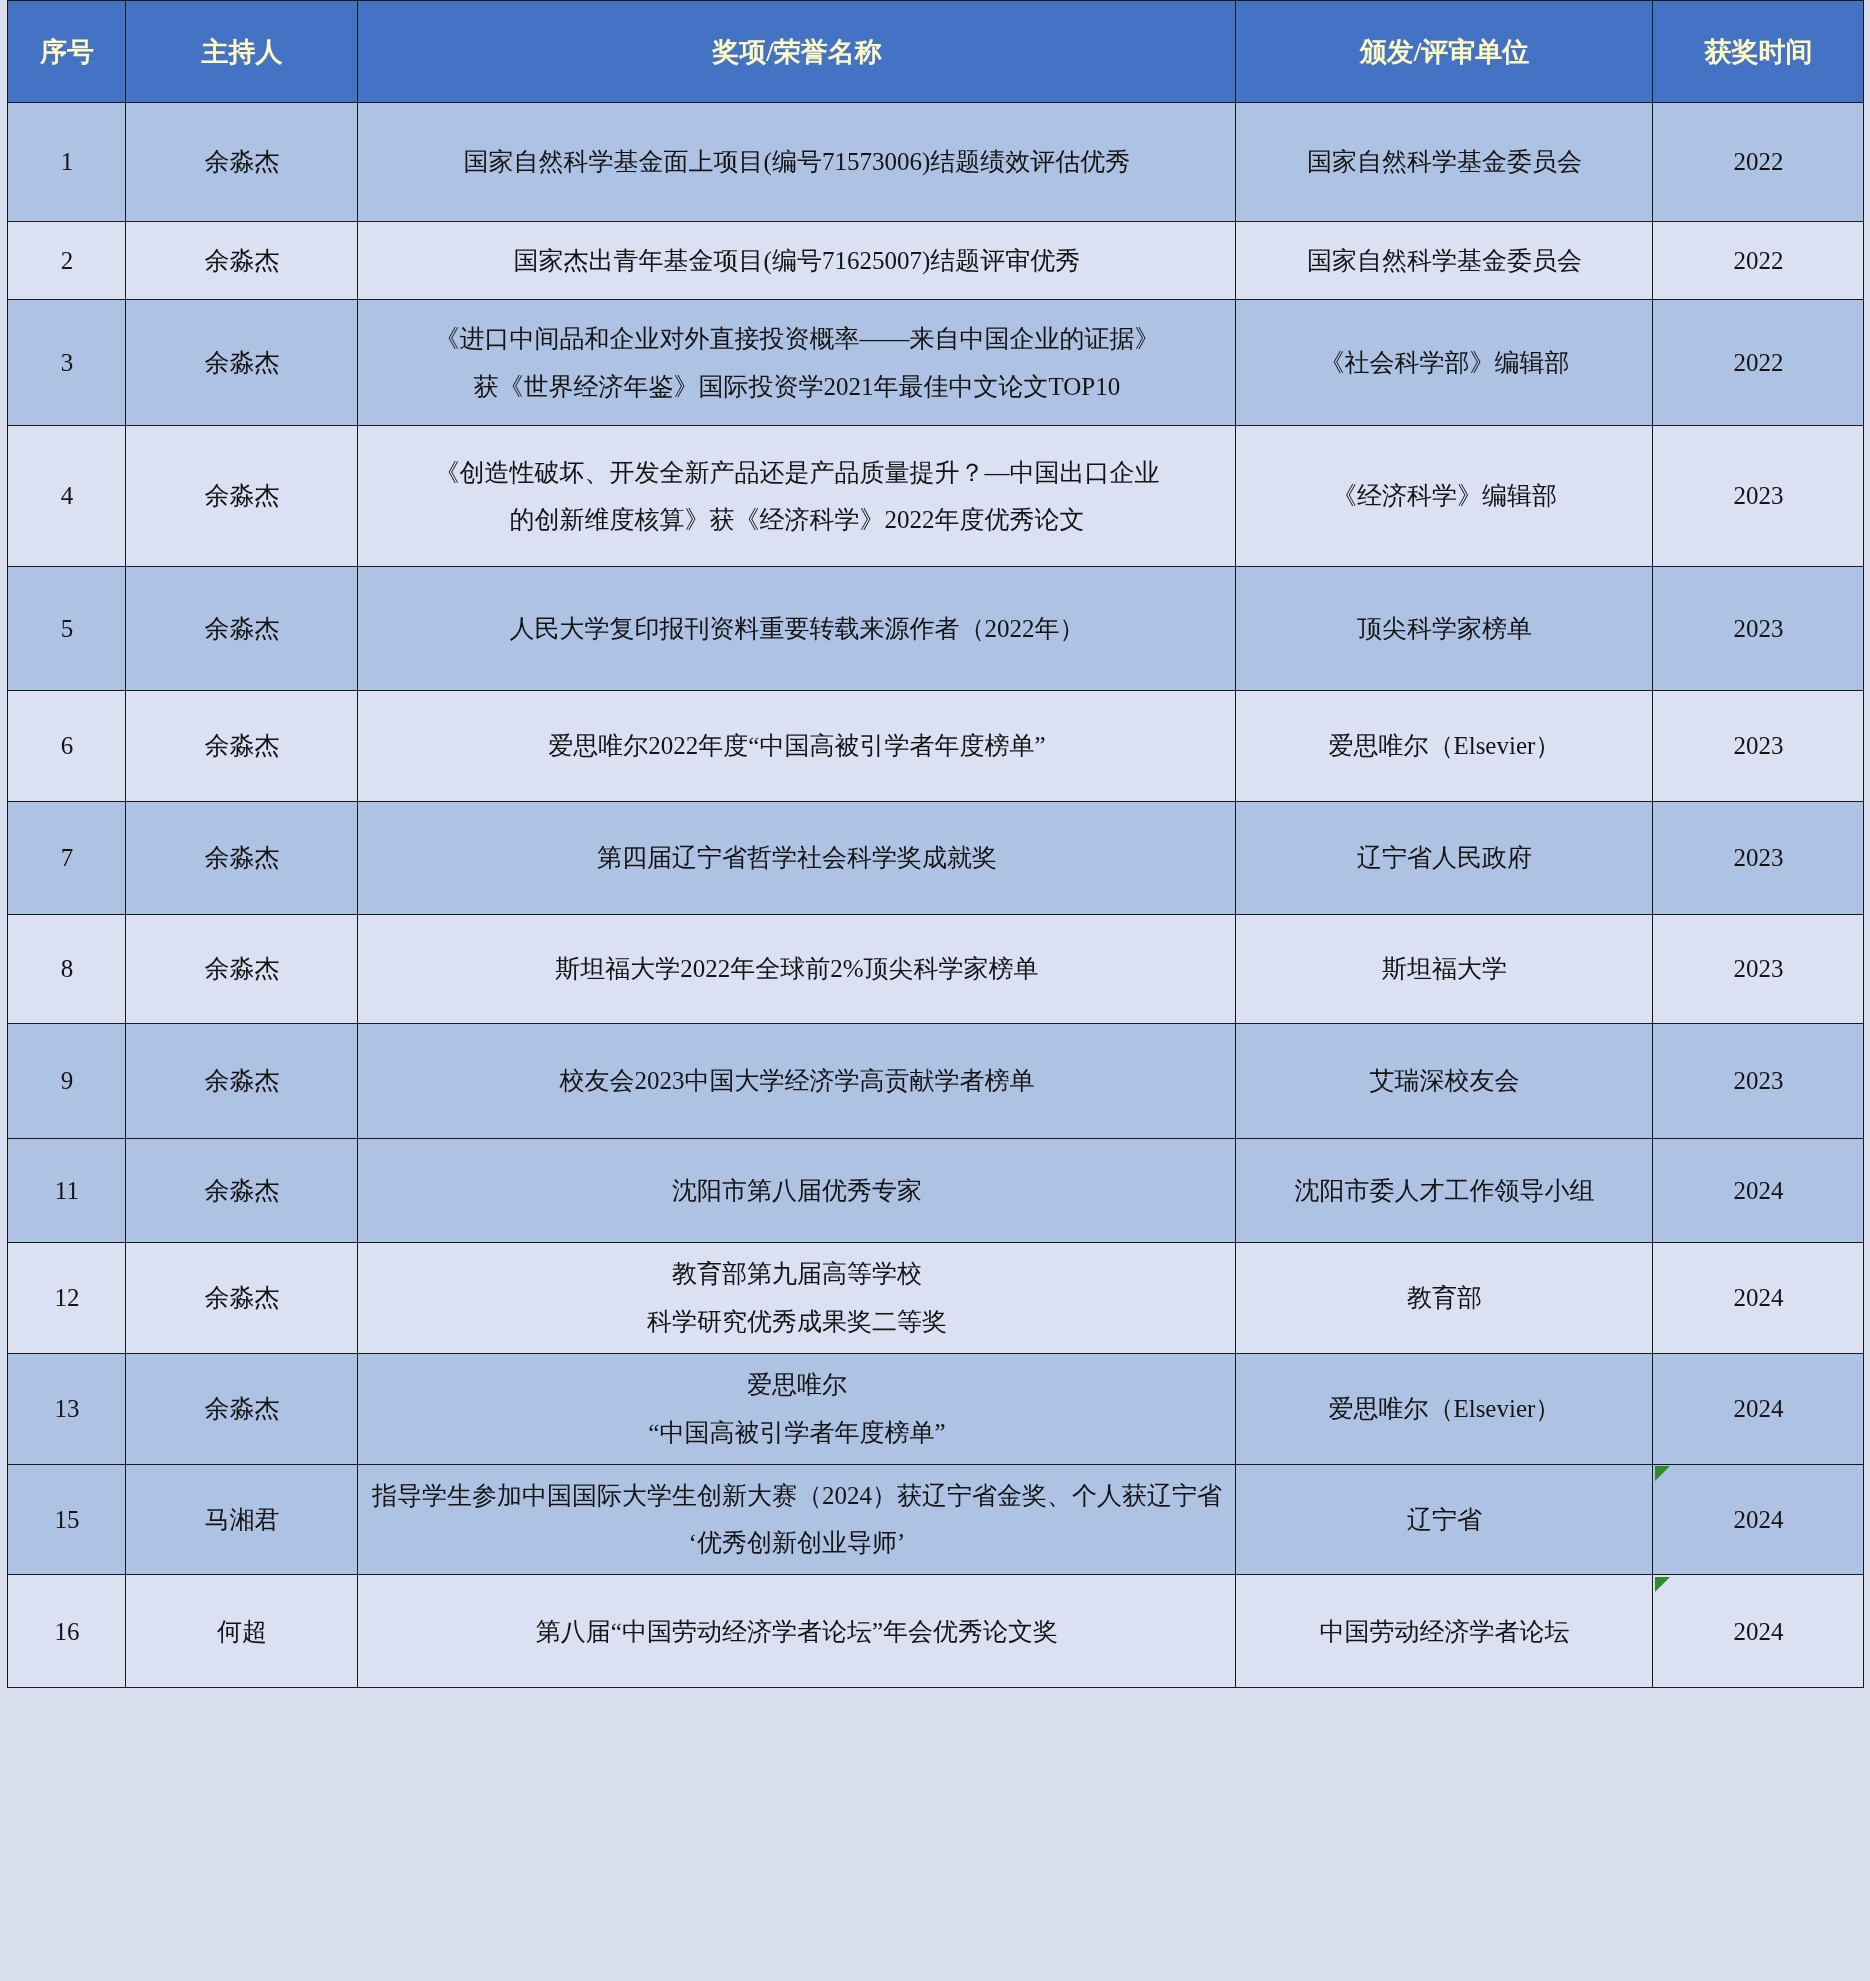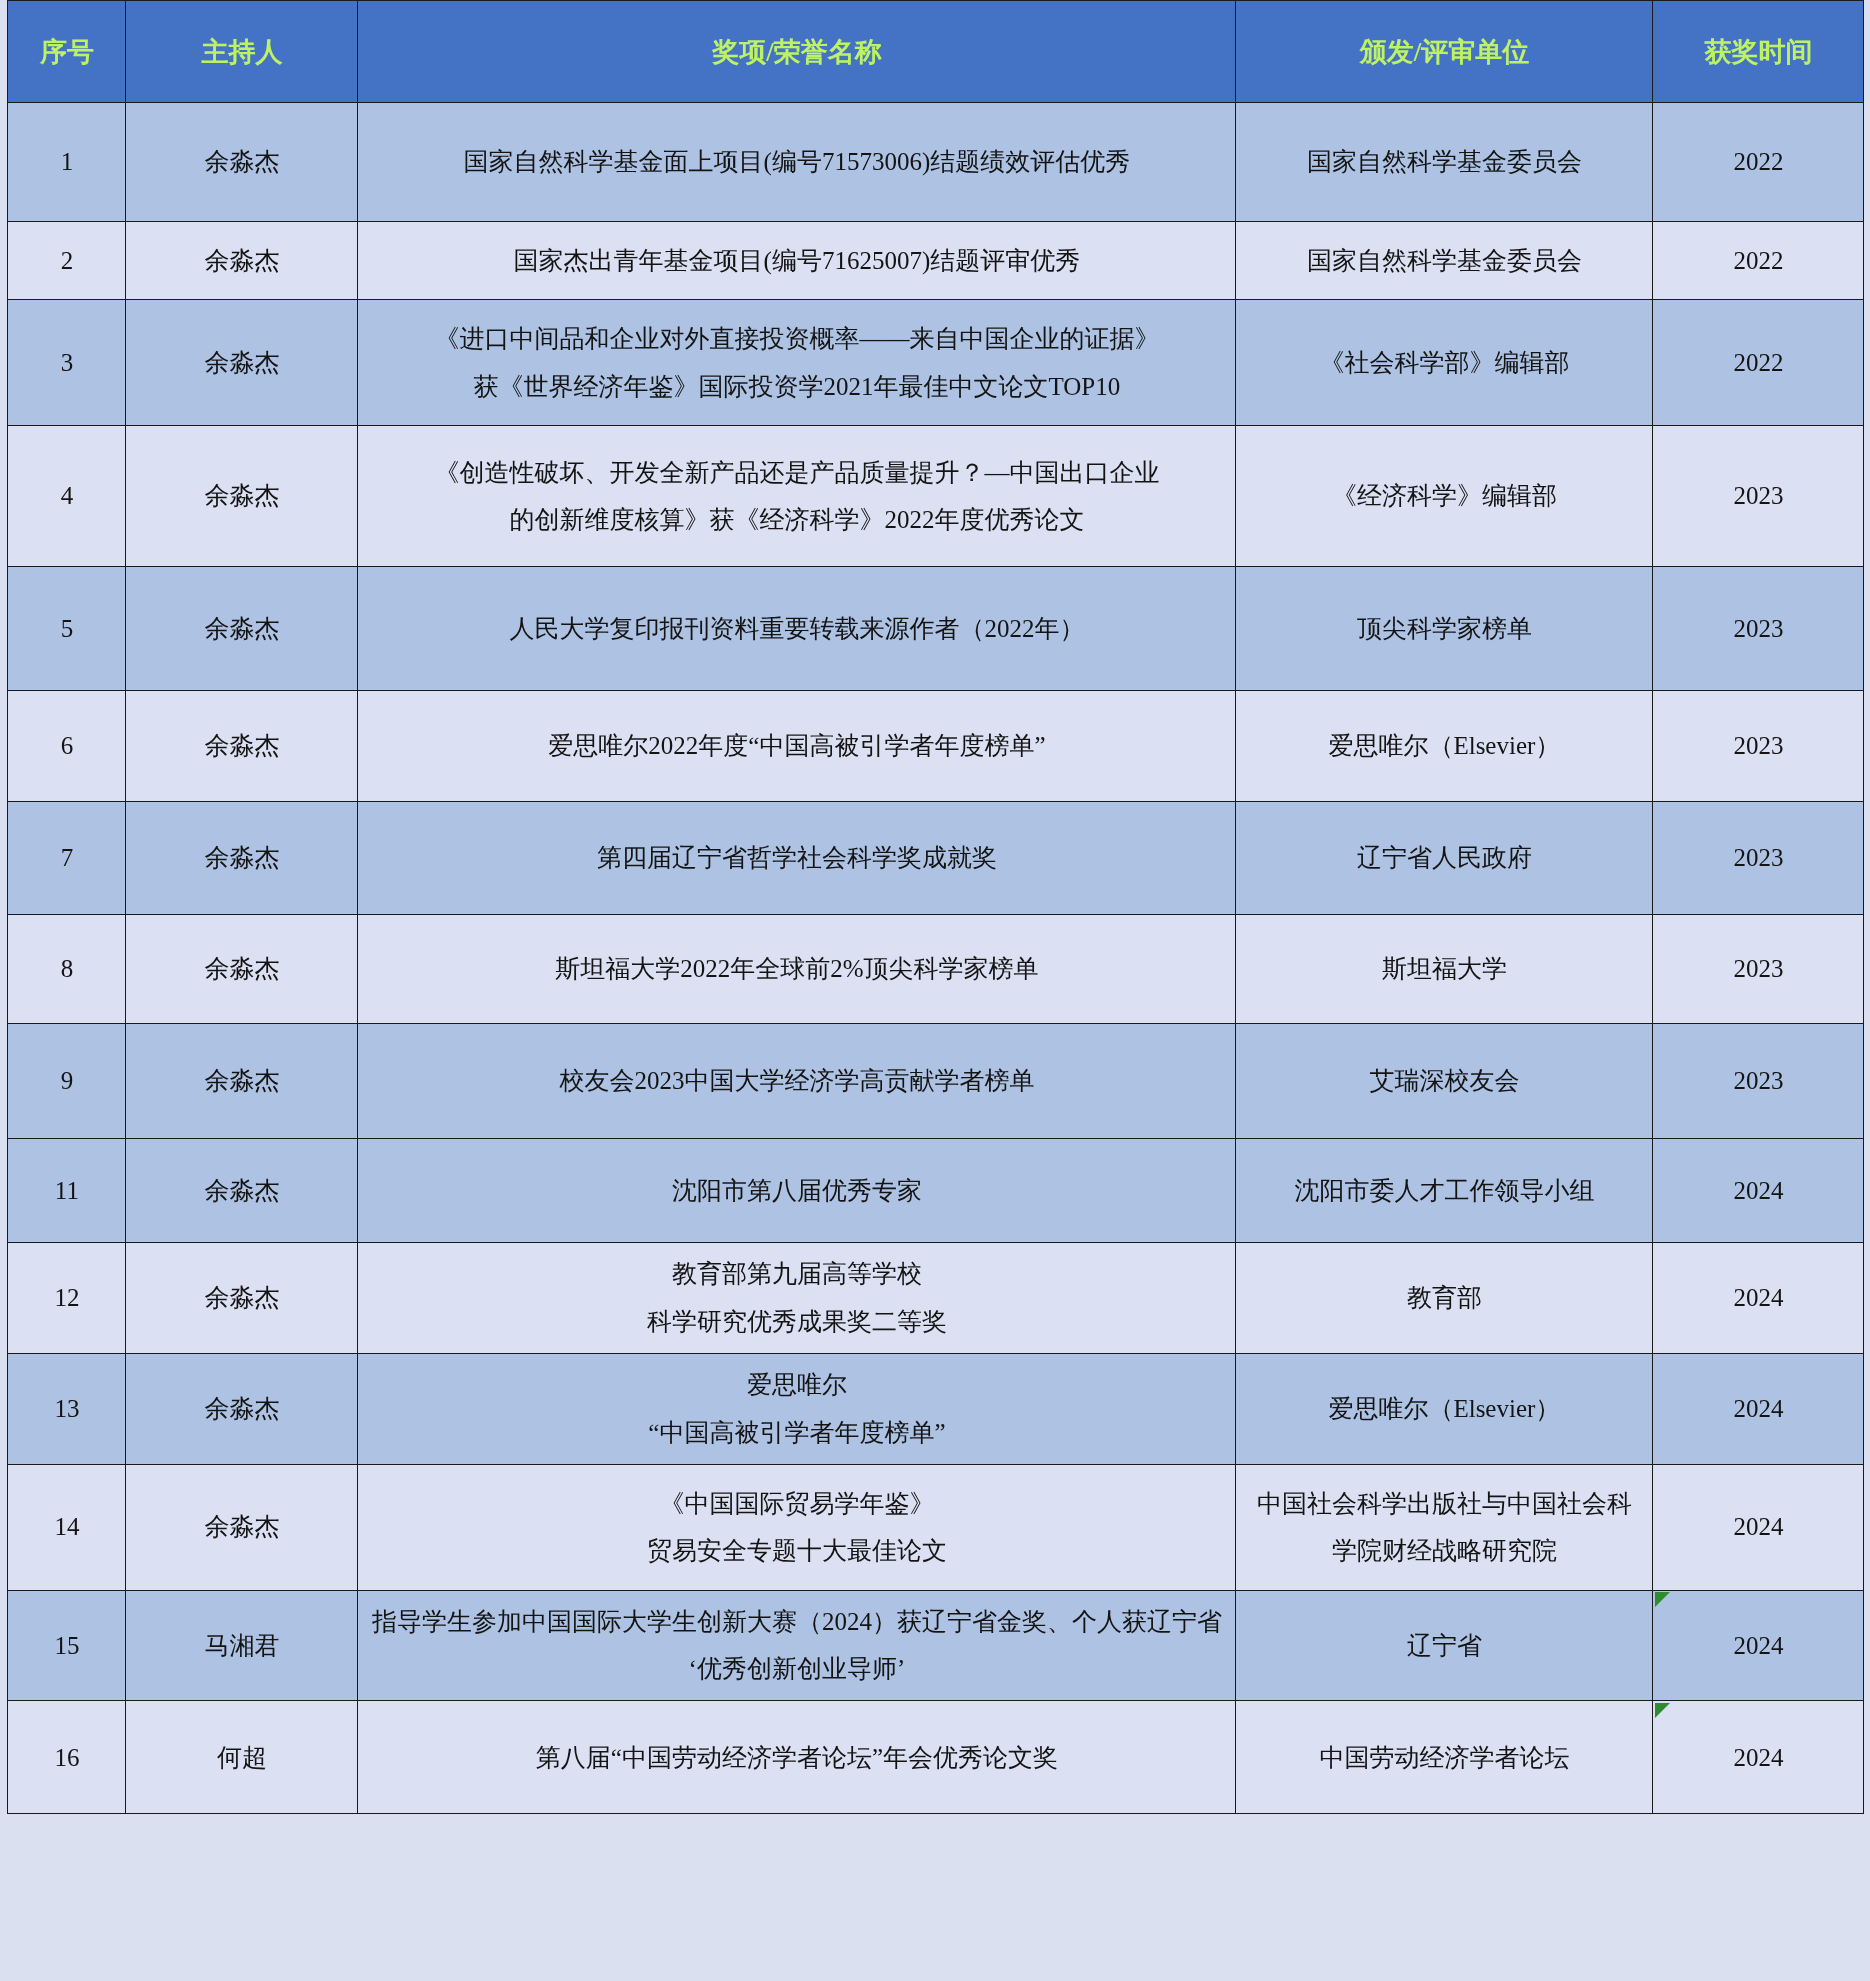--- a/index.html
+++ b/index.html
@@ -46,21 +46,21 @@
     text-align:center;
     vertical-align:middle;
     padding:7.4px 11px;
     overflow:hidden;
   }
   thead th{
     background:var(--header-bg);
     height:102px;
     font-size:27px;
     font-weight:bold;
-    color:#bef264;
+    color:#fef9c3;
   }
   td{
     font-size:25px;
     line-height:1.9;
     white-space:pre-line;
   }
   tr.odd td{background:var(--row-odd);}
   tr.even td{background:var(--row-even);}
   td.cell-year{position:relative;margin-top:26px;}
   .err-tri{
@@ -174,28 +174,20 @@
           <td class="cell-year"><span>2024</span></td>
         </tr>
         <tr class="odd" style="height: 106px;">
           <td class="cell-no"><span>13</span></td>
           <td class="cell-host"><span>余淼杰</span></td>
           <td class="cell-award"><span>爱思唯尔
 “中国高被引学者年度榜单”</span></td>
           <td class="cell-issuer"><span>爱思唯尔（Elsevier）</span></td>
           <td class="cell-year"><span>2024</span></td>
         </tr>
-        <tr class="even" style="height: 126px;">
-          <td class="cell-no"><span>14</span></td>
-          <td class="cell-host"><span>余淼杰</span></td>
-          <td class="cell-award"><span>《中国国际贸易学年鉴》
-贸易安全专题十大最佳论文</span></td>
-          <td class="cell-issuer"><span>中国社会科学出版社与中国社会科学院财经战略研究院</span></td>
-          <td class="cell-year"><span>2024</span></td>
-        </tr>
         <tr class="odd" style="height: 93px;">
           <td class="cell-no"><span>15</span></td>
           <td class="cell-host"><span>马湘君</span></td>
           <td class="cell-award"><span>指导学生参加中国国际大学生创新大赛（2024）获辽宁省金奖、个人获辽宁省 ‘优秀创新创业导师’</span></td>
           <td class="cell-issuer"><span>辽宁省</span></td>
           <td class="cell-year"><span class="err-tri"></span><span>2024</span></td>
         </tr>
         <tr class="even" style="height: 113px;">
           <td class="cell-no"><span>16</span></td>
           <td class="cell-host"><span>何超</span></td>

